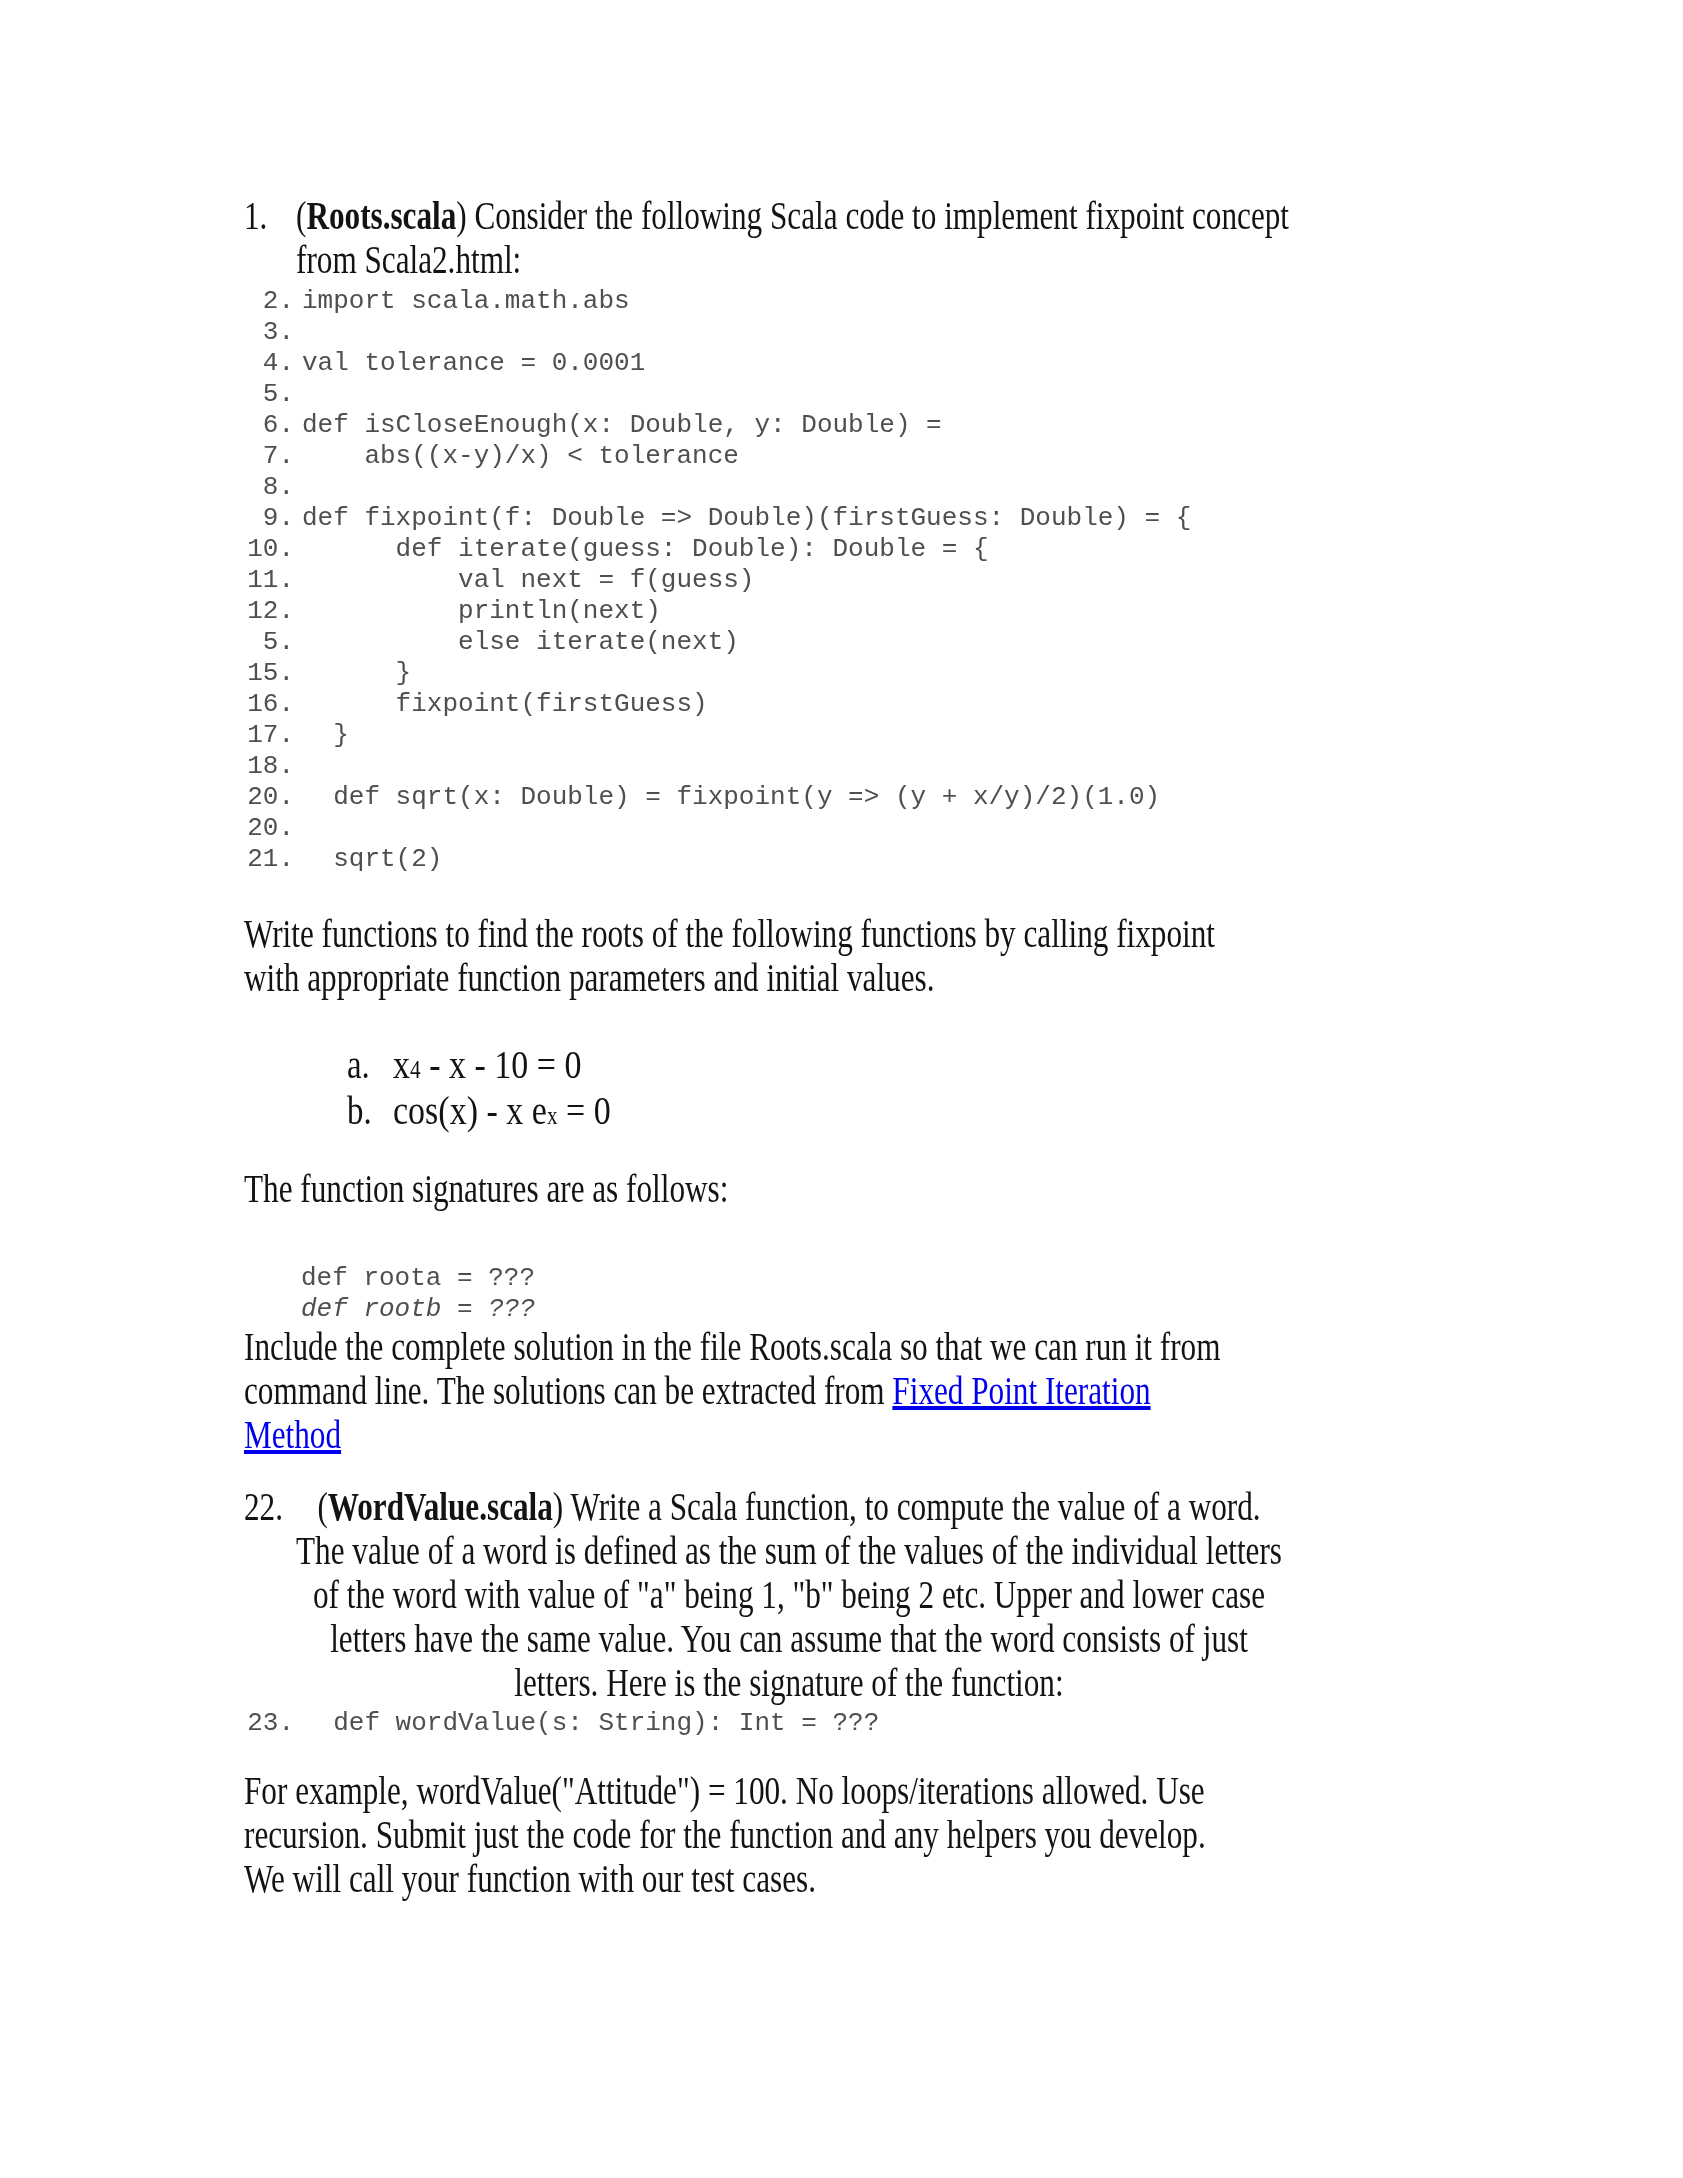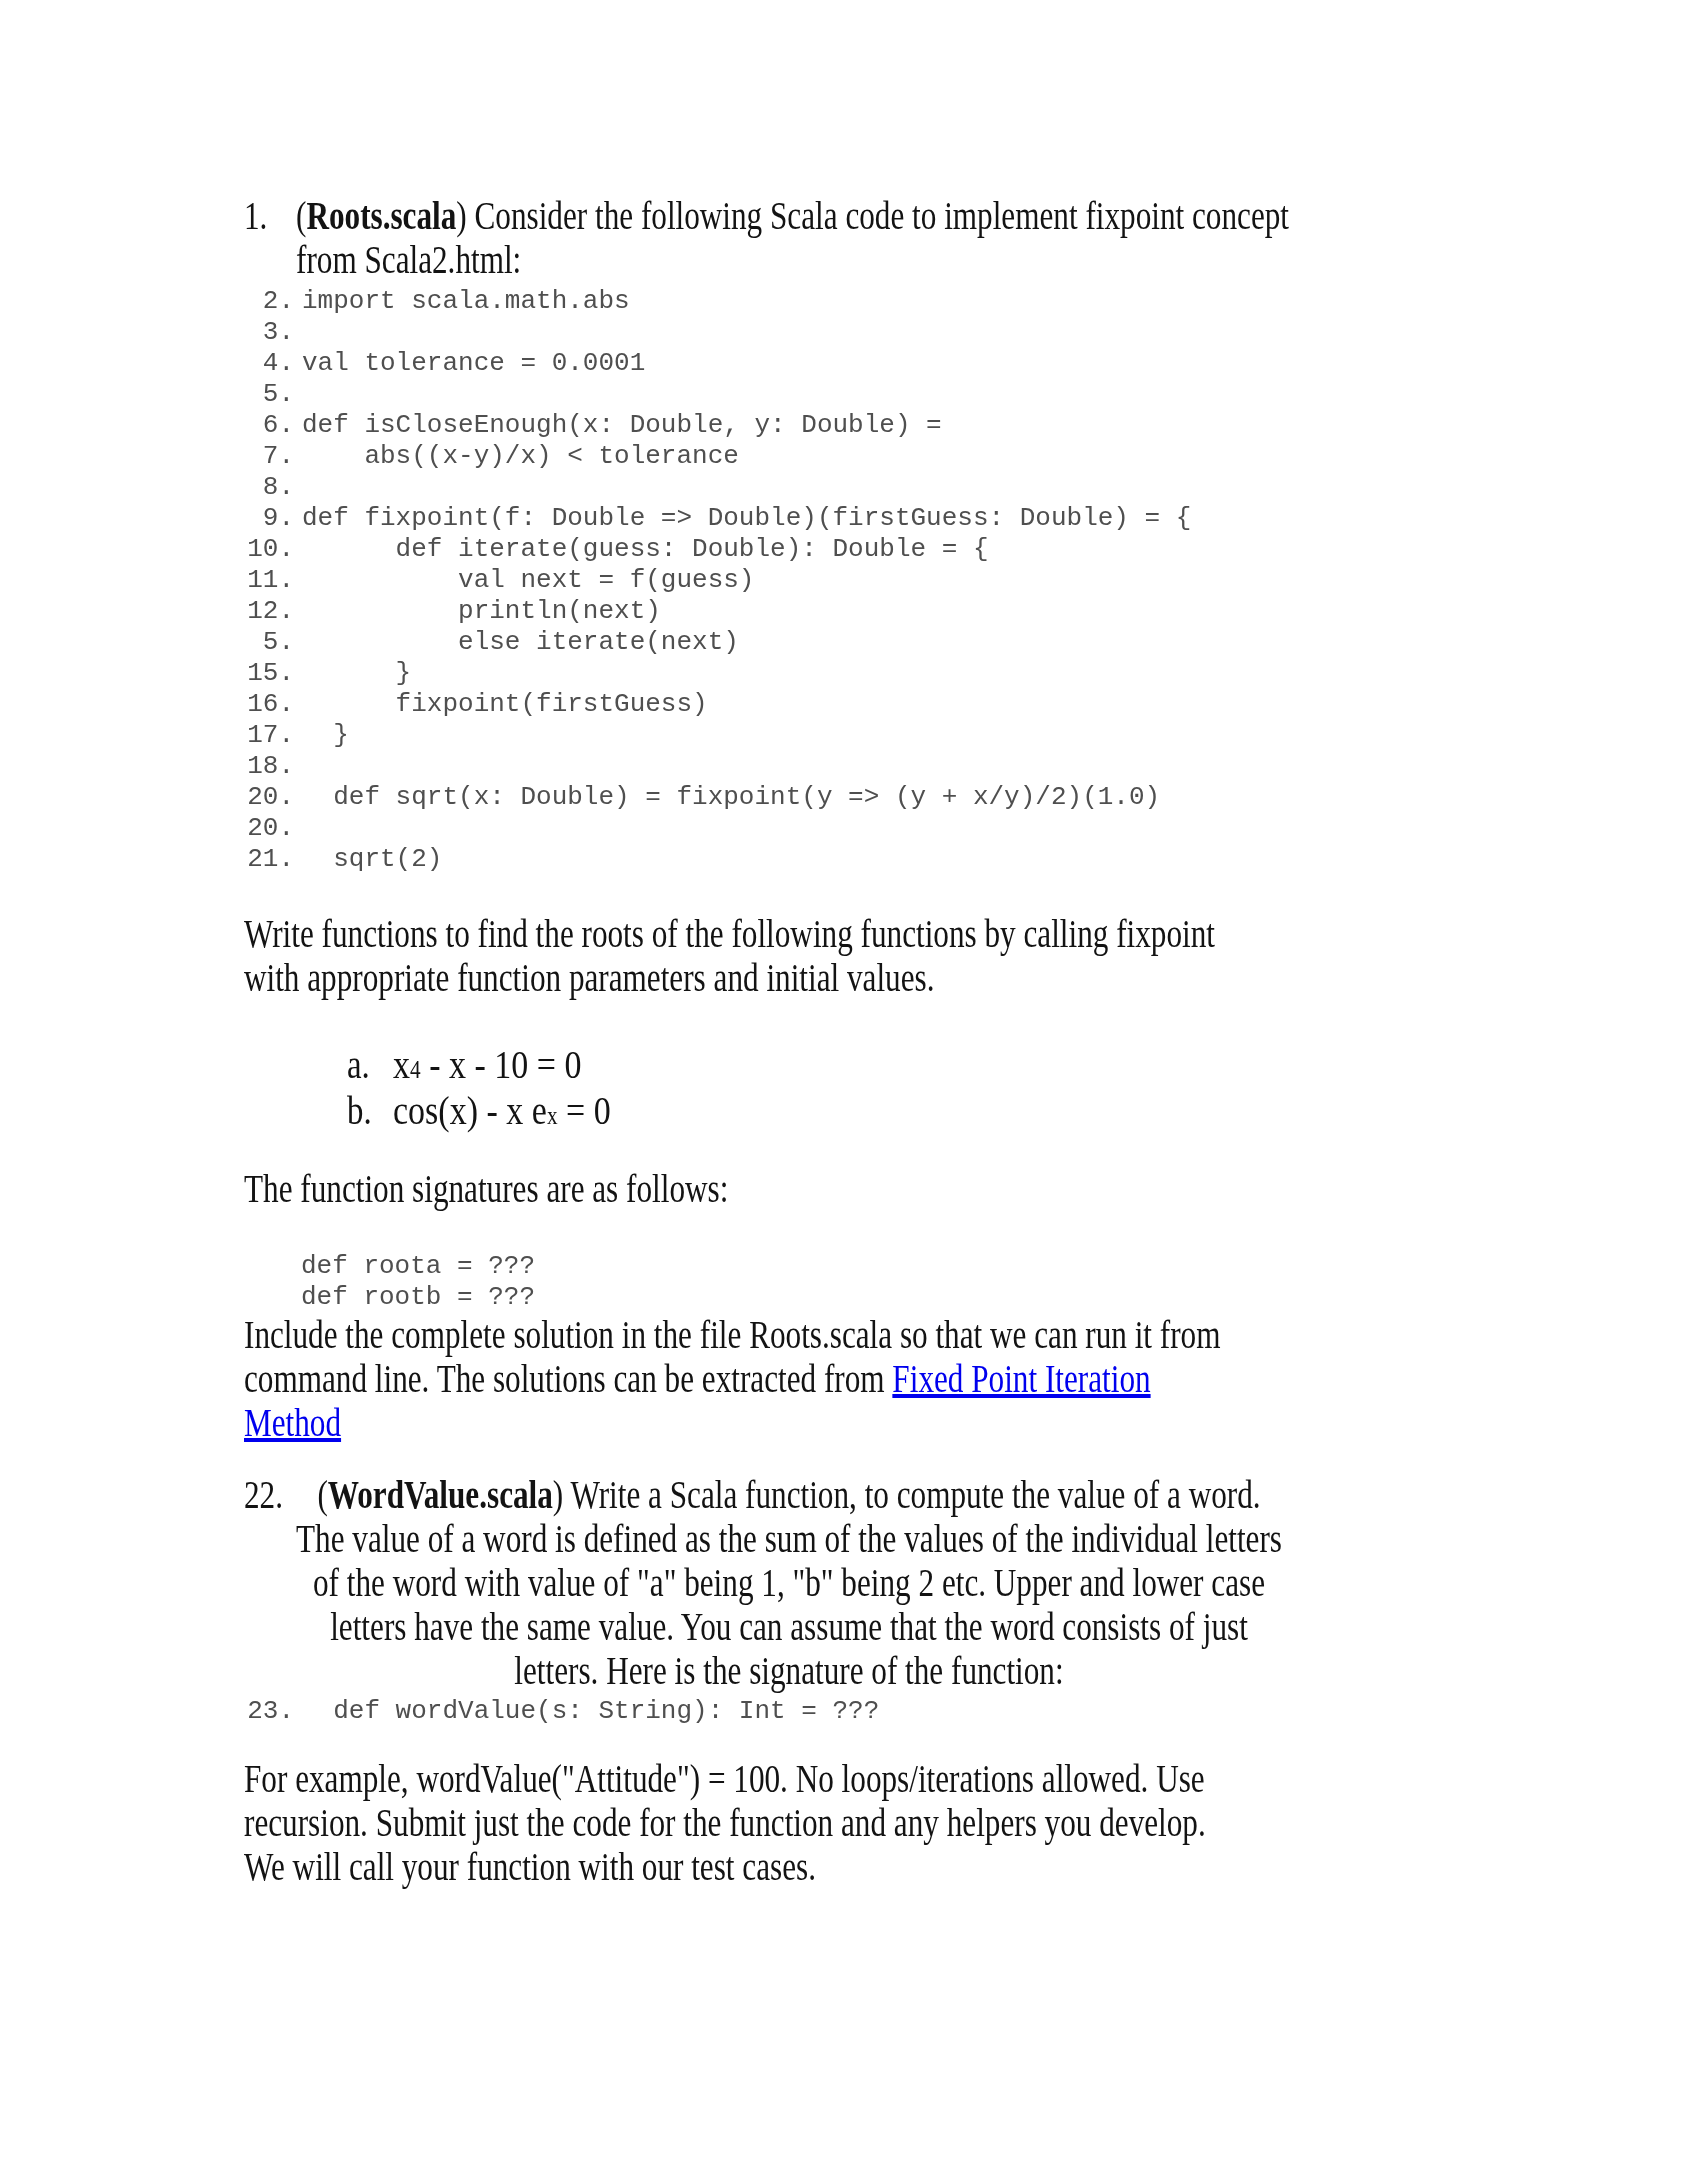--- a/index.html
+++ b/index.html
@@ -37,21 +37,21 @@
   .cmarker { flex:none; width:50px; text-align:right; }
   .ccode   { padding-left:8px;text-align:right; }
 
   #code-block   { margin-top:4px; }
   #write-para   { margin-top:37px; }
   #ab-list      { margin-top:42px; }
   .ab-row  { display:flex; margin-left:103px; line-height:46px; height:46px; align-items:baseline; }
   .ab-marker { flex:none; width:36px; font-size:40px; transform:scaleX(0.82); transform-origin:0 50%; color:#131313; }
   .ab-eq { margin-left:10px; font-size:40px; line-height:46px; color:#131313; white-space:nowrap; transform:scaleX(0.85); transform-origin:0 50%; }
   #sig-para     { margin-top:33px; }
-  #sig-code     { margin-top:40px; margin-left:57px; }
+  #sig-code     { margin-top:52px; margin-left:57px; }
   #sig-code .crow { height:31px; }
   #include-para { }
   #item22       { margin-top:28px;text-align:center; }
   #line23       { margin-top:3px; }
   #final-para   { margin-top:30px; }
 </style>
 </head>
 <body>
 
 <div class="doc">
@@ -101,21 +101,21 @@
         <div class="ab-eq"><span>cos(x) - x e</span><span class="sm">x</span><span> = 0</span></div>
       </div>
     </div>
 
   <div id="sig-para">
     <div class="st">The function signatures are as follows:</div>
   </div>
 
   <div id="sig-code">
       <div class="crow"><span class="ccode" style="padding-left: 0px;">def roota = ???</span></div>
-      <div class="crow"><span class="ccode" style="padding-left: 0px;">def rootb = ???</span></div>
+      <div class="crow"><span class="ccode" style="padding-left: 0px; font-style: italic;">def rootb = ???</span></div>
     </div>
 
   <div id="include-para">
       <div class="st"><span>Include the complete solution in the file Roots.scala so that we can run it from</span></div>
       <div class="st"><span>command line. The solutions can be extracted from </span><span class="lk">Fixed Point Iteration</span></div>
       <div class="st"><span class="lk">Method</span></div>
     </div>
 
   <div class="srow" id="item22">
     <span class="smarker st">22.</span>

